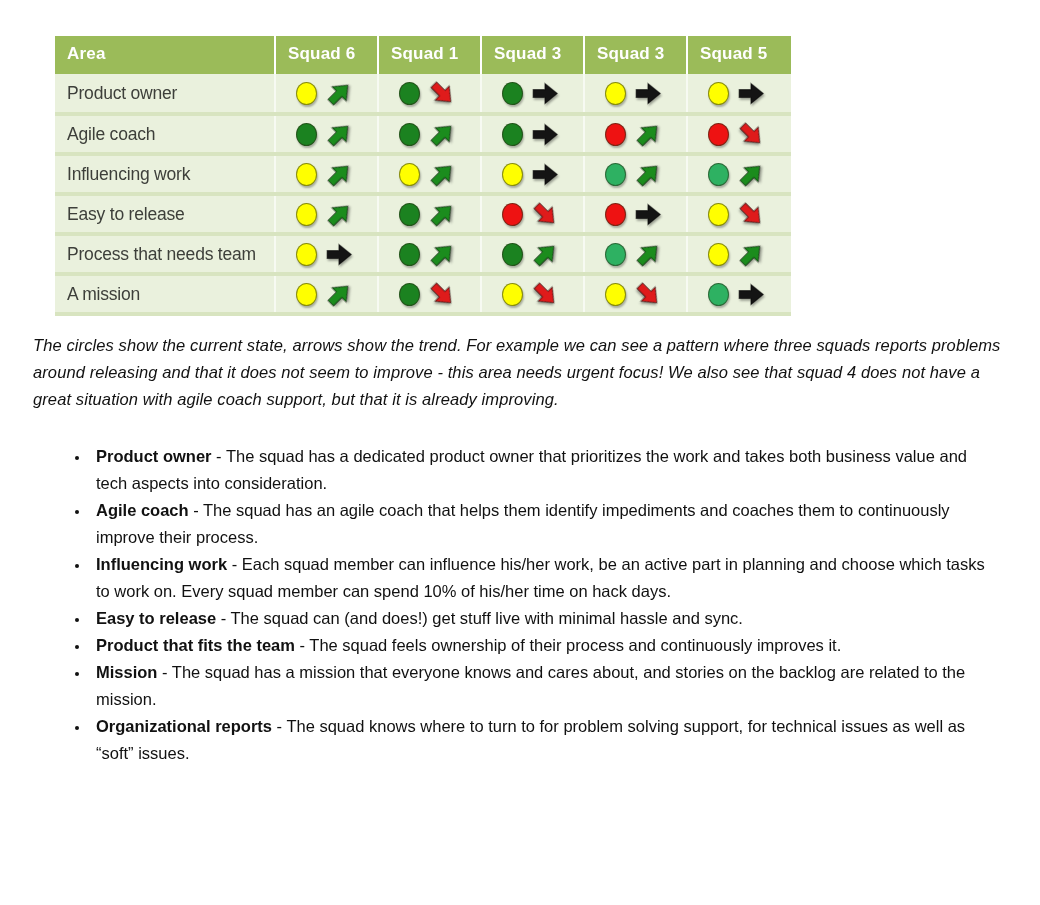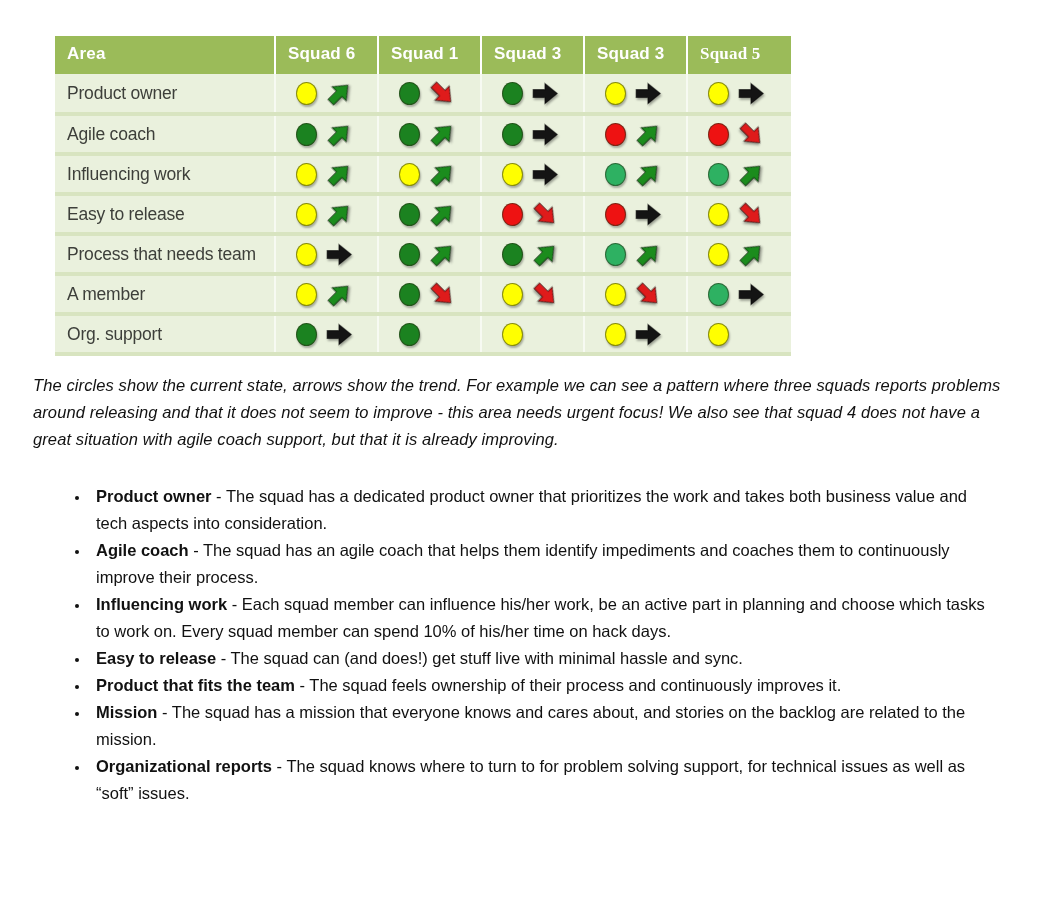--- a/index.html
+++ b/index.html
@@ -23,21 +23,21 @@
     background: var(--header-bg, #9bbb59);
     color: var(--header-text, #ffffff);
     font-size: 17px;
     font-weight: bold;
     text-align: left;
     height: 38px;
     padding: 2px 10px 4px 12px;
     border-right: 2px solid #ffffff;
     letter-spacing: 0.2px;
   }
-  .hc-table th:last-child { border-right: none; font-family: Liberation Serif, serif; }
+  .hc-table th:last-child { border-right: none; }
   .hc-table td {
     background: var(--row-bg, #eaf1dd);
     height: 40px;
     border-right: 2px solid #f7faf2;
     border-bottom: 4px solid var(--row-separator, #d8e4c0);
     vertical-align: middle;
   }
   .hc-table td:last-child { border-right: none; }
   td.area-cell {
     font-size: 17.5px;
@@ -197,48 +197,36 @@
               <polygon points="1,8.5 11.5,8.5 11.5,3 22.5,12 11.5,21 11.5,15.5 1,15.5" fill="#1b8c1d" stroke="rgba(0,0,0,0.5)" stroke-width="1"></polygon>
             </svg></td>
           <td class="status-cell"><span class="dot" style="background: rgb(46, 177, 98);"></span><svg viewBox="0 0 24 24" class="arrow arrow-up">
               <polygon points="1,8.5 11.5,8.5 11.5,3 22.5,12 11.5,21 11.5,15.5 1,15.5" fill="#1b8c1d" stroke="rgba(0,0,0,0.5)" stroke-width="1"></polygon>
             </svg></td>
           <td class="status-cell"><span class="dot" style="background: rgb(255, 255, 0);"></span><svg viewBox="0 0 24 24" class="arrow arrow-up">
               <polygon points="1,8.5 11.5,8.5 11.5,3 22.5,12 11.5,21 11.5,15.5 1,15.5" fill="#1b8c1d" stroke="rgba(0,0,0,0.5)" stroke-width="1"></polygon>
             </svg></td>
         </tr>
         <tr>
-          <td class="area-cell">A member</td>
+          <td class="area-cell">A mission</td>
           <td class="status-cell"><span class="dot" style="background: rgb(255, 255, 0);"></span><svg viewBox="0 0 24 24" class="arrow arrow-up">
               <polygon points="1,8.5 11.5,8.5 11.5,3 22.5,12 11.5,21 11.5,15.5 1,15.5" fill="#1b8c1d" stroke="rgba(0,0,0,0.5)" stroke-width="1"></polygon>
             </svg></td>
           <td class="status-cell"><span class="dot" style="background: rgb(27, 130, 32);"></span><svg viewBox="0 0 24 24" class="arrow arrow-down">
               <polygon points="1,8.5 11.5,8.5 11.5,3 22.5,12 11.5,21 11.5,15.5 1,15.5" fill="#df1b1b" stroke="rgba(0,0,0,0.5)" stroke-width="1"></polygon>
             </svg></td>
           <td class="status-cell"><span class="dot" style="background: rgb(255, 255, 0);"></span><svg viewBox="0 0 24 24" class="arrow arrow-down">
               <polygon points="1,8.5 11.5,8.5 11.5,3 22.5,12 11.5,21 11.5,15.5 1,15.5" fill="#df1b1b" stroke="rgba(0,0,0,0.5)" stroke-width="1"></polygon>
             </svg></td>
           <td class="status-cell"><span class="dot" style="background: rgb(255, 255, 0);"></span><svg viewBox="0 0 24 24" class="arrow arrow-down">
               <polygon points="1,8.5 11.5,8.5 11.5,3 22.5,12 11.5,21 11.5,15.5 1,15.5" fill="#df1b1b" stroke="rgba(0,0,0,0.5)" stroke-width="1"></polygon>
             </svg></td>
           <td class="status-cell"><span class="dot" style="background: rgb(46, 177, 98);"></span><svg viewBox="0 0 24 24" class="arrow arrow-flat">
               <polygon points="1,8.5 11.5,8.5 11.5,3 22.5,12 11.5,21 11.5,15.5 1,15.5" fill="#141414" stroke="rgba(0,0,0,0.5)" stroke-width="1"></polygon>
             </svg></td>
-        </tr>
-        <tr>
-          <td class="area-cell">Org. support</td>
-          <td class="status-cell"><span class="dot" style="background: rgb(27, 130, 32);"></span><svg viewBox="0 0 24 24" class="arrow arrow-flat">
-              <polygon points="1,8.5 11.5,8.5 11.5,3 22.5,12 11.5,21 11.5,15.5 1,15.5" fill="#141414" stroke="rgba(0,0,0,0.5)" stroke-width="1"></polygon>
-            </svg></td>
-          <td class="status-cell"><span class="dot" style="background: rgb(27, 130, 32);"></span></td>
-          <td class="status-cell"><span class="dot" style="background: rgb(255, 255, 0);"></span></td>
-          <td class="status-cell"><span class="dot" style="background: rgb(255, 255, 0);"></span><svg viewBox="0 0 24 24" class="arrow arrow-flat">
-              <polygon points="1,8.5 11.5,8.5 11.5,3 22.5,12 11.5,21 11.5,15.5 1,15.5" fill="#141414" stroke="rgba(0,0,0,0.5)" stroke-width="1"></polygon>
-            </svg></td>
-          <td class="status-cell"><span class="dot" style="background: rgb(255, 255, 0);"></span></td>
         </tr>
       </tbody>
   </table>
 
   <p class="caption">The circles show the current state, arrows show the trend. For example we can see a pattern where three squads reports problems around releasing and that it does not seem to improve - this area needs urgent focus! We also see that squad 4 does not have a great situation with agile coach support, but that it is already improving.</p>
 
   <ul class="legend" id="legend">
       <li><strong>Product owner</strong> - The squad has a dedicated product owner that prioritizes the work and takes both business value and tech aspects into consideration.</li>
       <li><strong>Agile coach</strong> - The squad has an agile coach that helps them identify impediments and coaches them to continuously improve their process.</li>
       <li><strong>Influencing work</strong> - Each squad member can influence his/her work, be an active part in planning and choose which tasks to work on. Every squad member can spend 10% of his/her time on hack days.</li>

